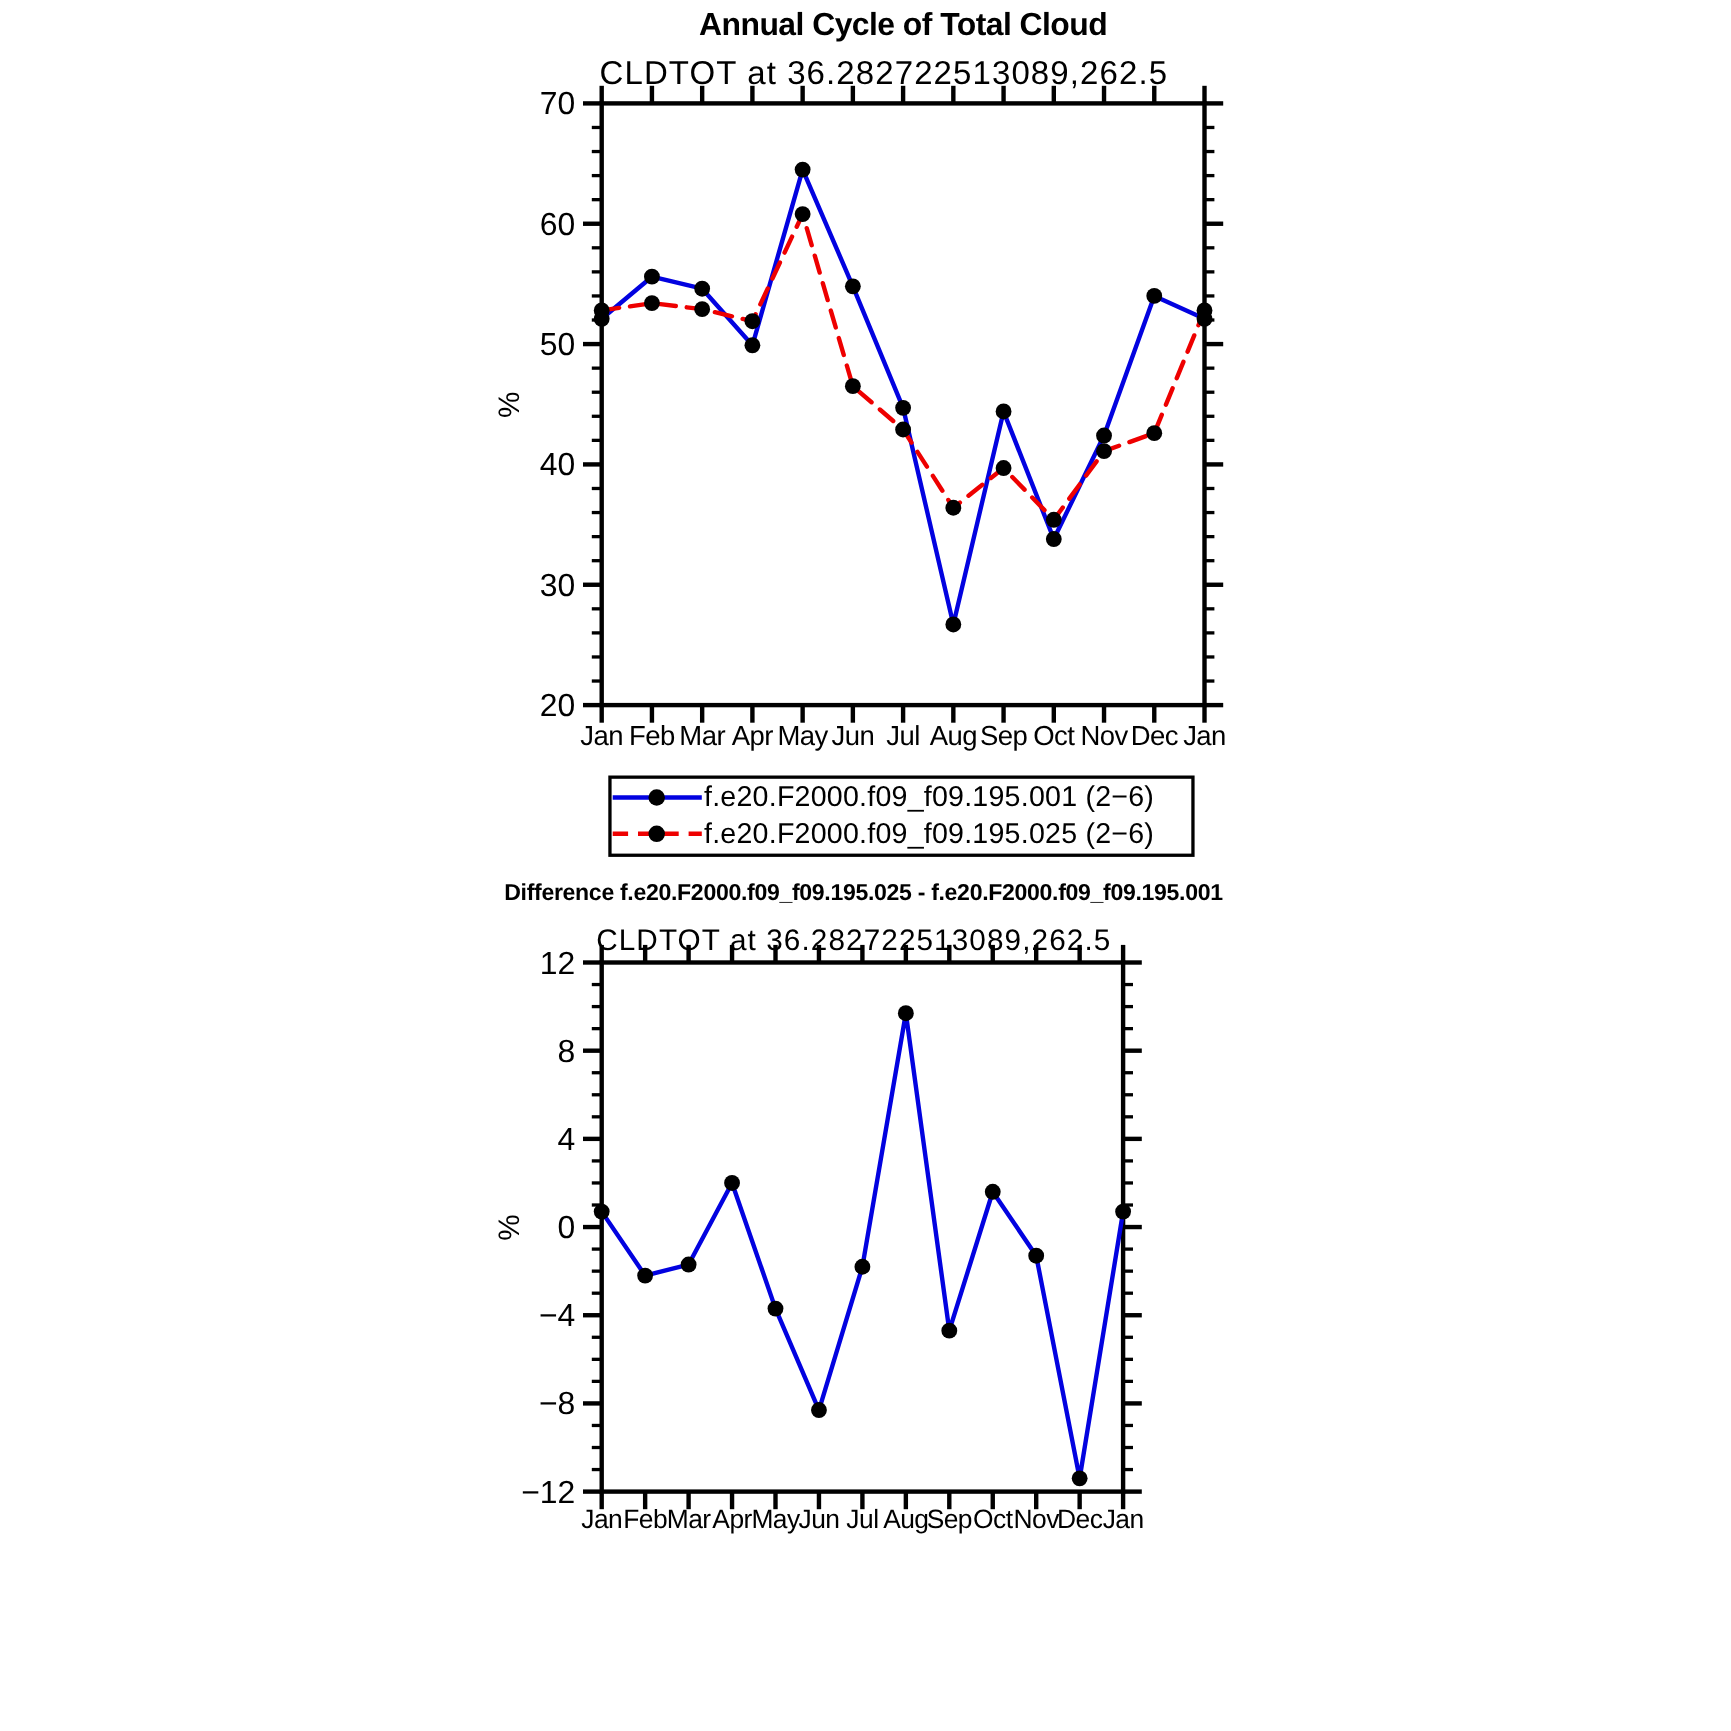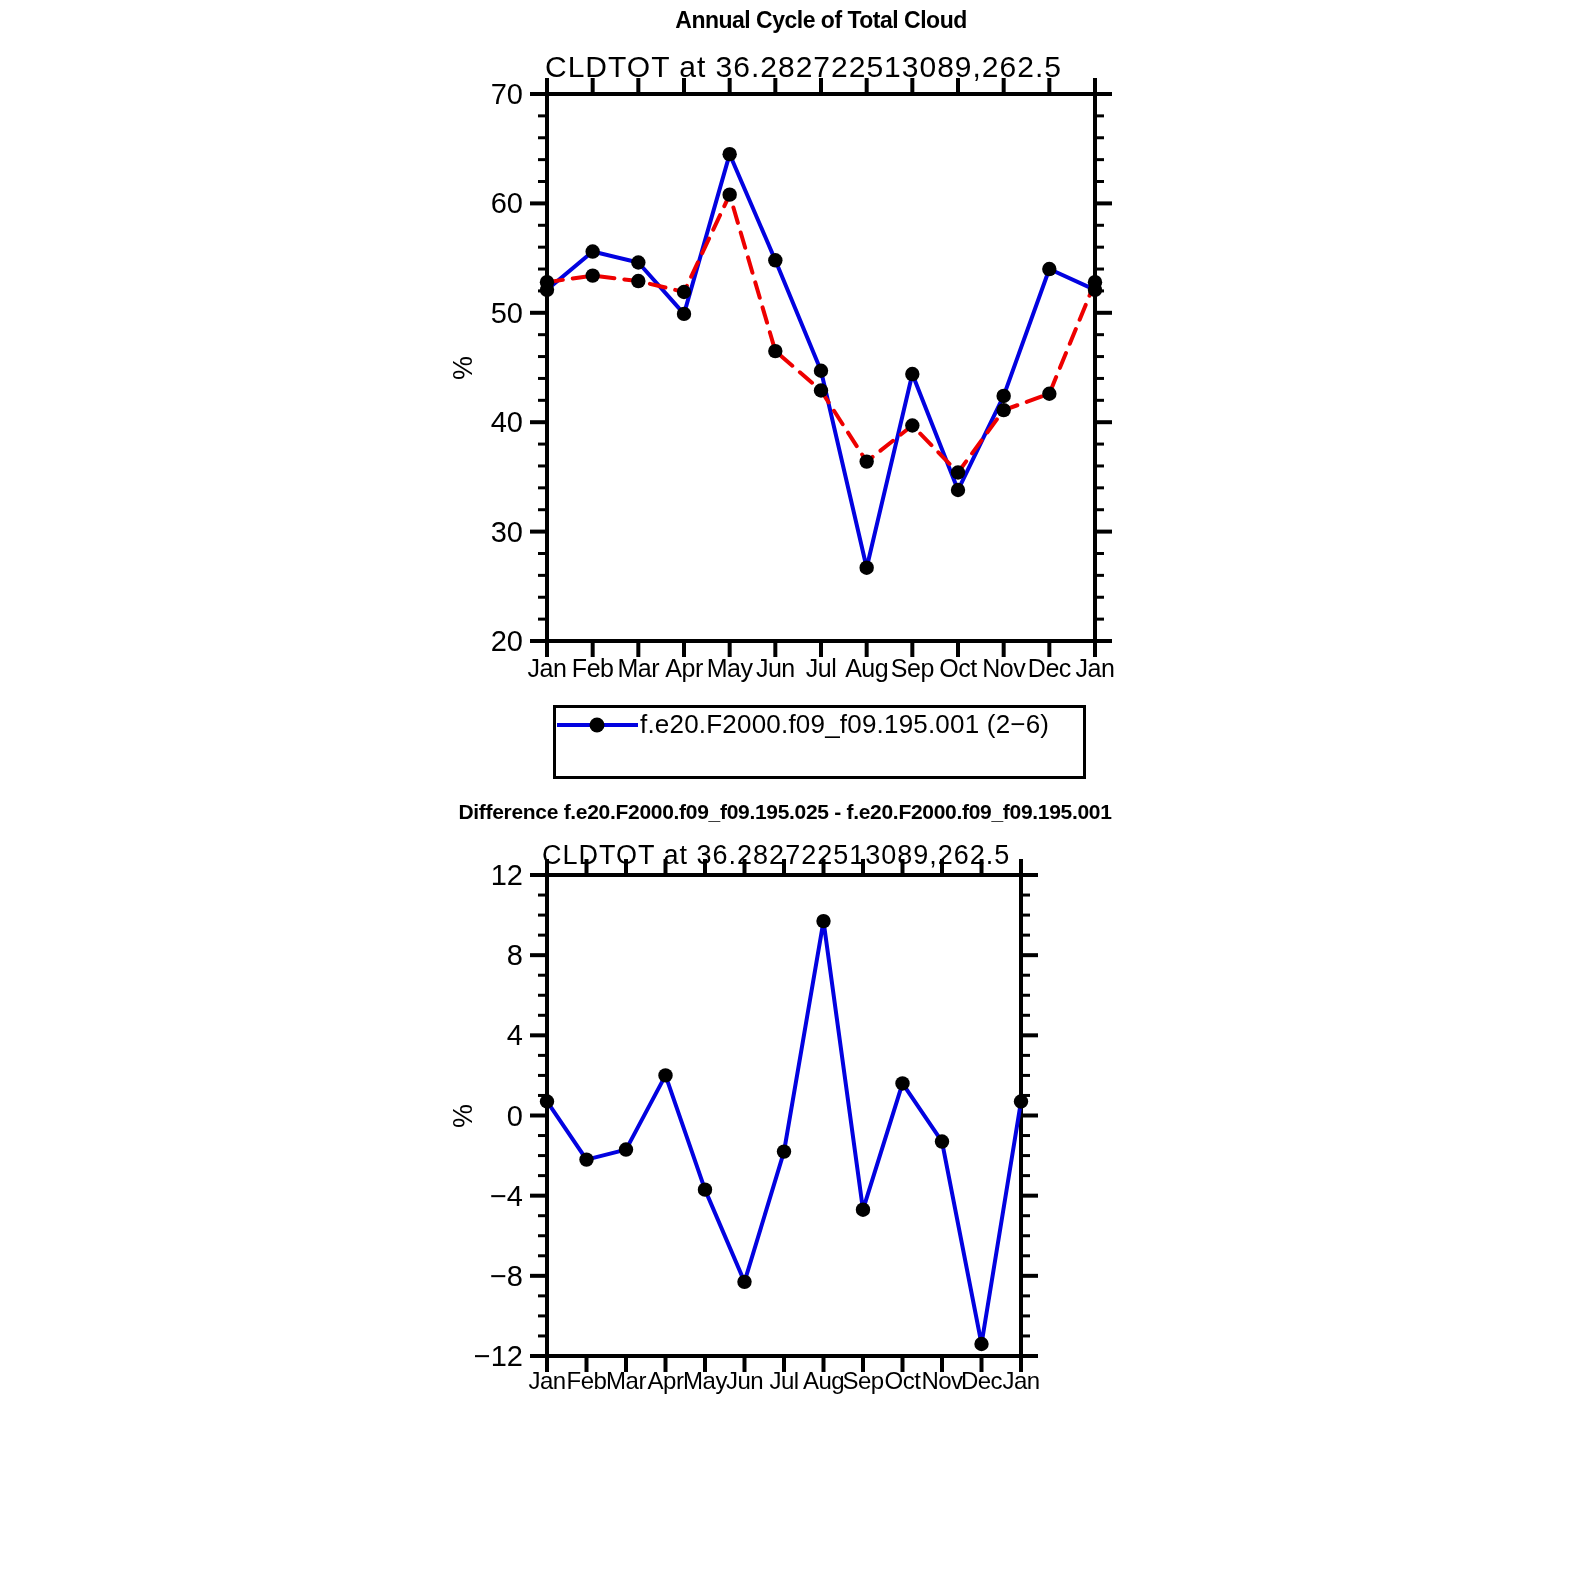--- a/index.html
+++ b/index.html
@@ -6,21 +6,21 @@
   body{
     width:1574px;height:1574px;
     background:#ffffff;
     font-family:"Liberation Sans", sans-serif;
     color:#000000;
     position:relative;
     overflow:hidden;
   }
   .abs{position:absolute;white-space:nowrap;}
   .chart-title{font-weight:bold;text-align:center;letter-spacing:-0.5px;}
-  #title1{left:547px;top:7px;width:548px;font-size:23px;}
+  #title1{left:547px;top:7px;width:548px;font-size:29px;}
   #subtitle1{left:545px;top:50px;font-size:30px;letter-spacing:1px;}
   #title2{left:399px;top:800px;width:772px;font-size:21px;letter-spacing:-0.3px;}
   #subtitle2{left:542px;top:840px;font-size:27px;letter-spacing:1px;}
   .ylab{font-size:27px;transform:translate(-50%,-50%) rotate(-90deg);}
   #ylab1{left:463px;top:368px;}
   #ylab2{left:463px;top:1116px;}
   #plots{position:absolute;left:0;top:0;}
   #legend{
     position:absolute;left:553px;top:705px;width:533px;height:74px;
     border:3px solid #000;box-sizing:border-box;
@@ -278,17 +278,24 @@
 <div class="abs ylab" id="ylab1">%</div>
 
 <div id="legend">
   <div class="legend-row">
     <svg width="84" height="30">
       <line id="legend-line-1" x1="1" y1="15" x2="82" y2="15" stroke-width="4" stroke="#0202e0"></line>
       <circle id="legend-dot-1" cx="41" cy="15" r="7.5" fill="#000000"></circle>
     </svg>
     <span class="legend-label">f.e20.F2000.f09_f09.195.001 (2−6)</span>
   </div>
+  <div class="legend-row">
+    <svg width="84" height="30">
+      <line id="legend-line-2" x1="1" y1="15" x2="82" y2="15" stroke-width="4" stroke-dasharray="14 9" stroke="#ee0000"></line>
+      <circle id="legend-dot-2" cx="41" cy="15" r="7.5" fill="#000000"></circle>
+    </svg>
+    <span class="legend-label">f.e20.F2000.f09_f09.195.025 (2−6)</span>
+  </div>
 </div>
 
 <div class="abs chart-title" id="title2">Difference f.e20.F2000.f09_f09.195.025 - f.e20.F2000.f09_f09.195.001</div>
 <div class="abs" id="subtitle2">CLDTOT at 36.282722513089,262.5</div>
 <div class="abs ylab" id="ylab2">%</div>
 
 </body></html>

